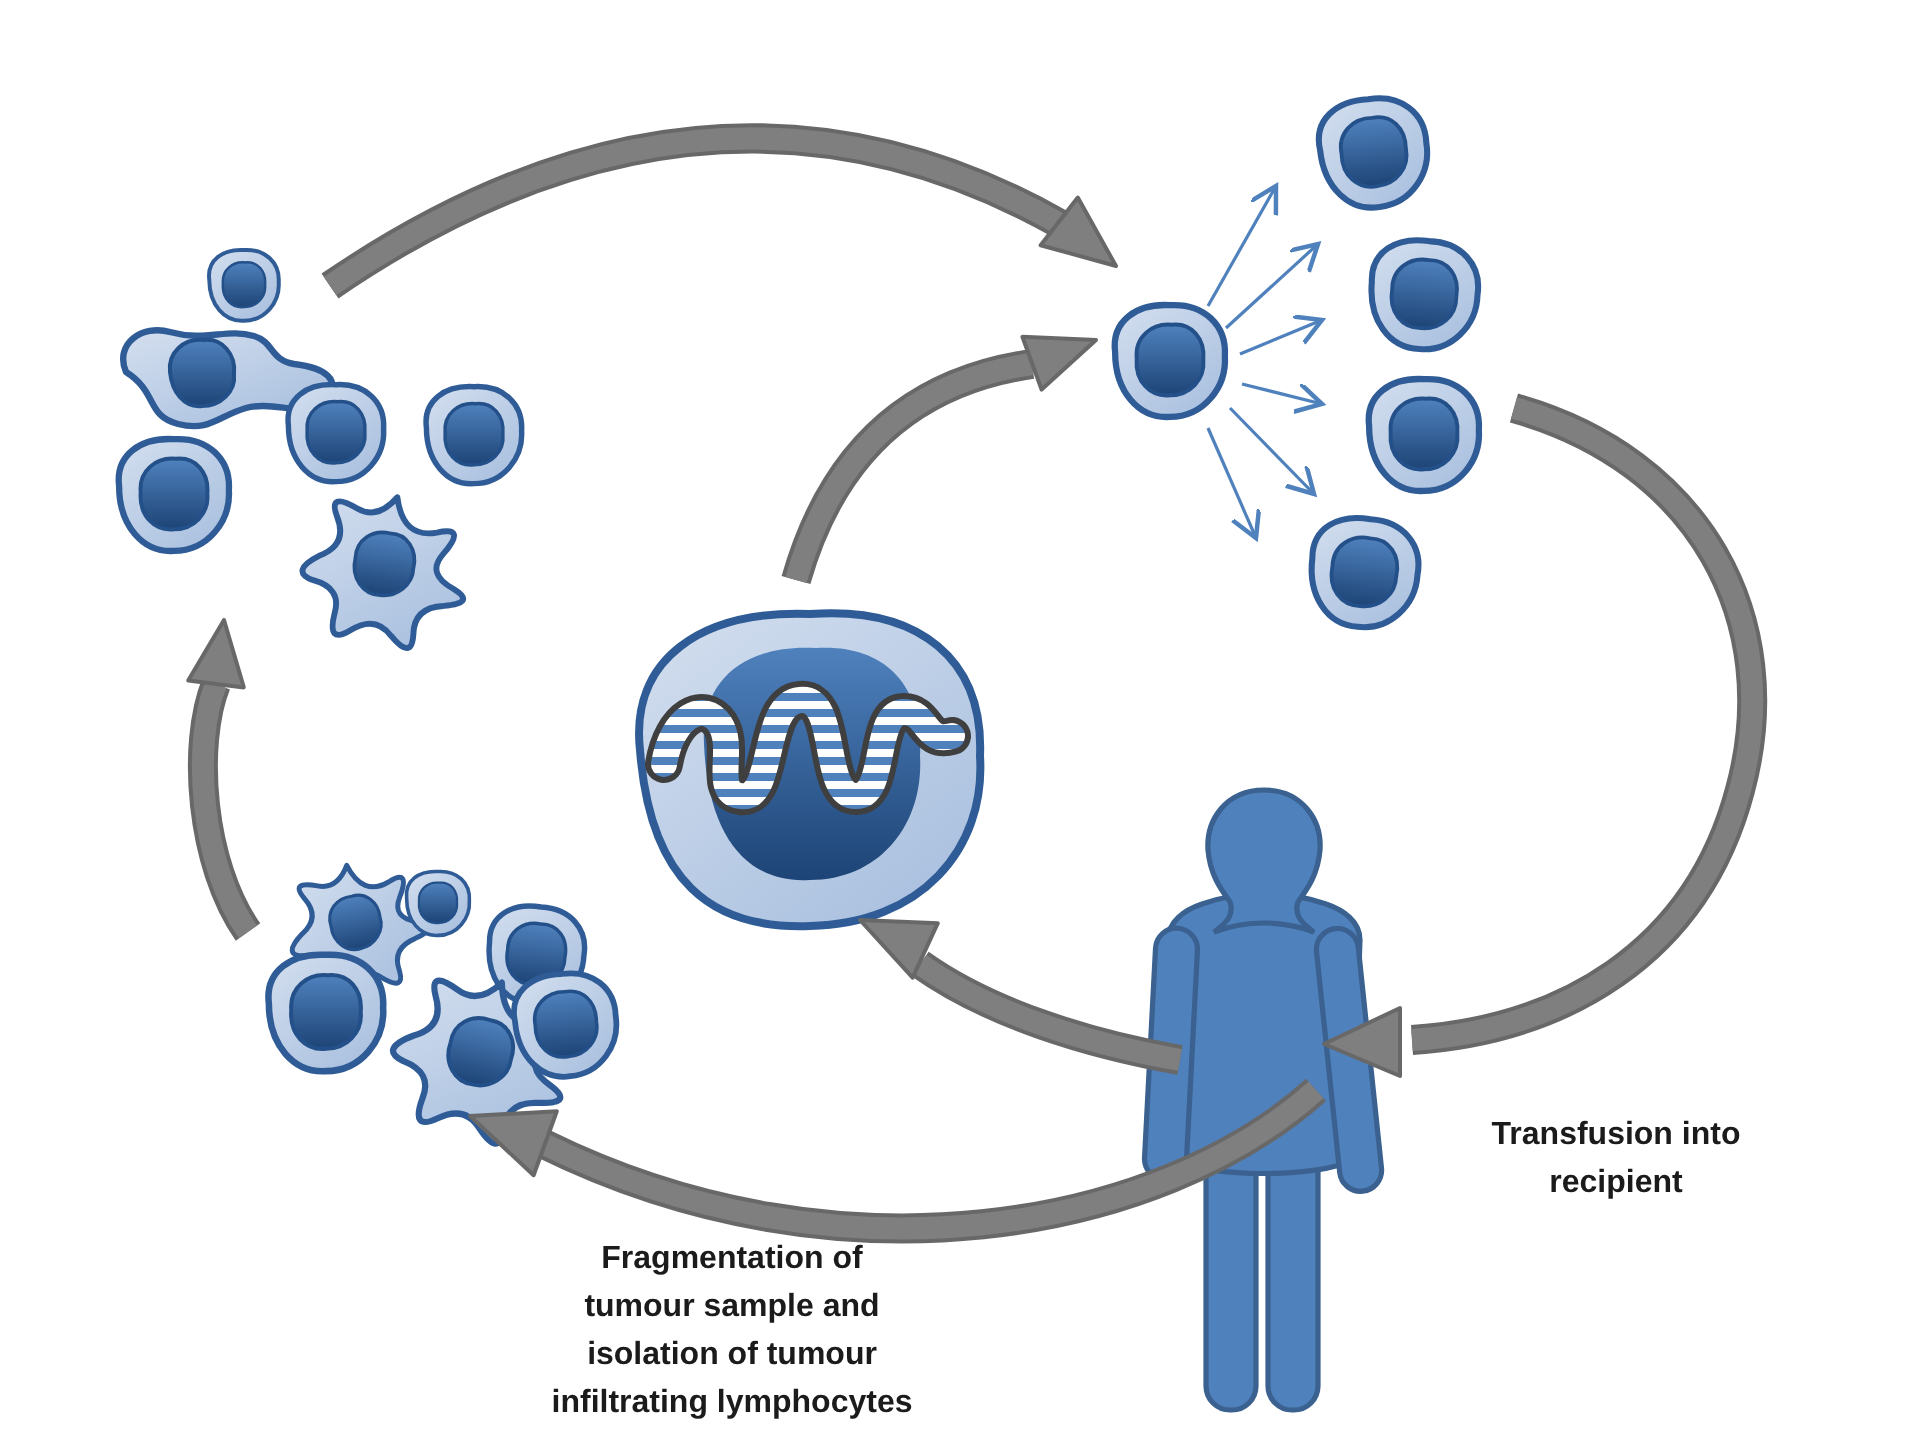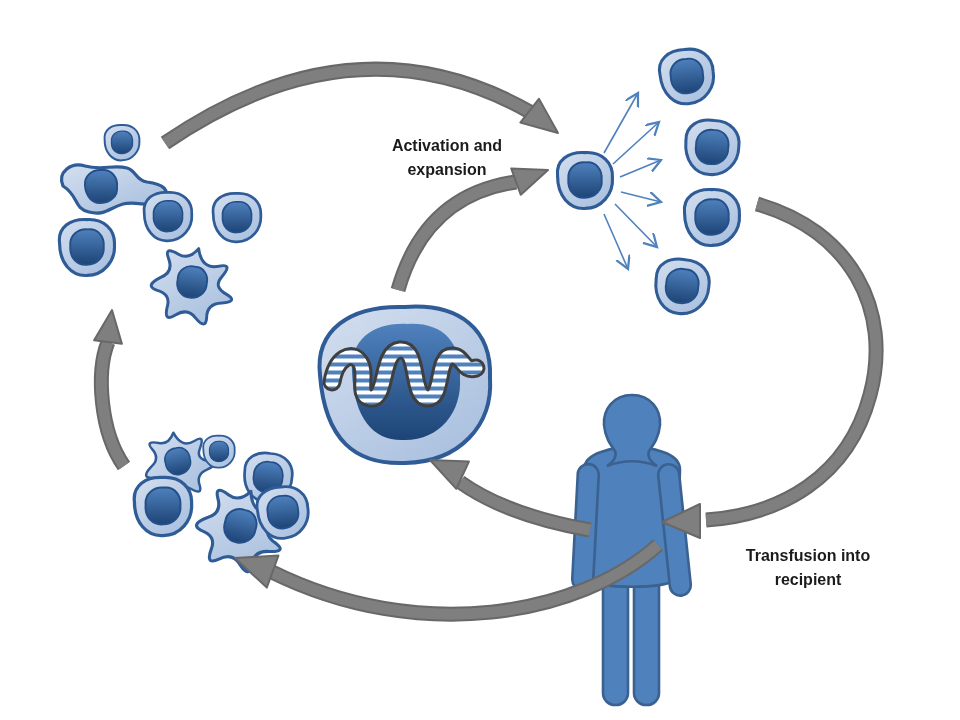--- a/index.html
+++ b/index.html
@@ -141,17 +141,19 @@
       <polygon class="arrow-head" points="430,460 468.9,461.6 456.3,488.8"></polygon>
     </g>
 
     <g>
       <path class="arc-under" d="M658,545 C580,615 420,645 272,572"></path>
       <path class="arc-over" d="M658,545 C580,615 420,645 272,572"></path>
       <polygon class="arrow-head" points="235,558 278.4,555.6 266.8,587.6"></polygon>
     </g>
   </svg>
 
-  <div class="label" style="left:447px;top:134px;">Activation and
-expansion</div>
-  <div class="label" style="left:808px;top:544px;">Transfusion into
+  <div class="label" style="left:808px;top:556px;">Transfusion into
 recipient</div>
+  <div class="label" style="left:366px;top:618px;">Fragmentation of
+tumour sample and
+isolation of tumour
+infiltrating lymphocytes</div>
 </div>
 
 </body></html>

